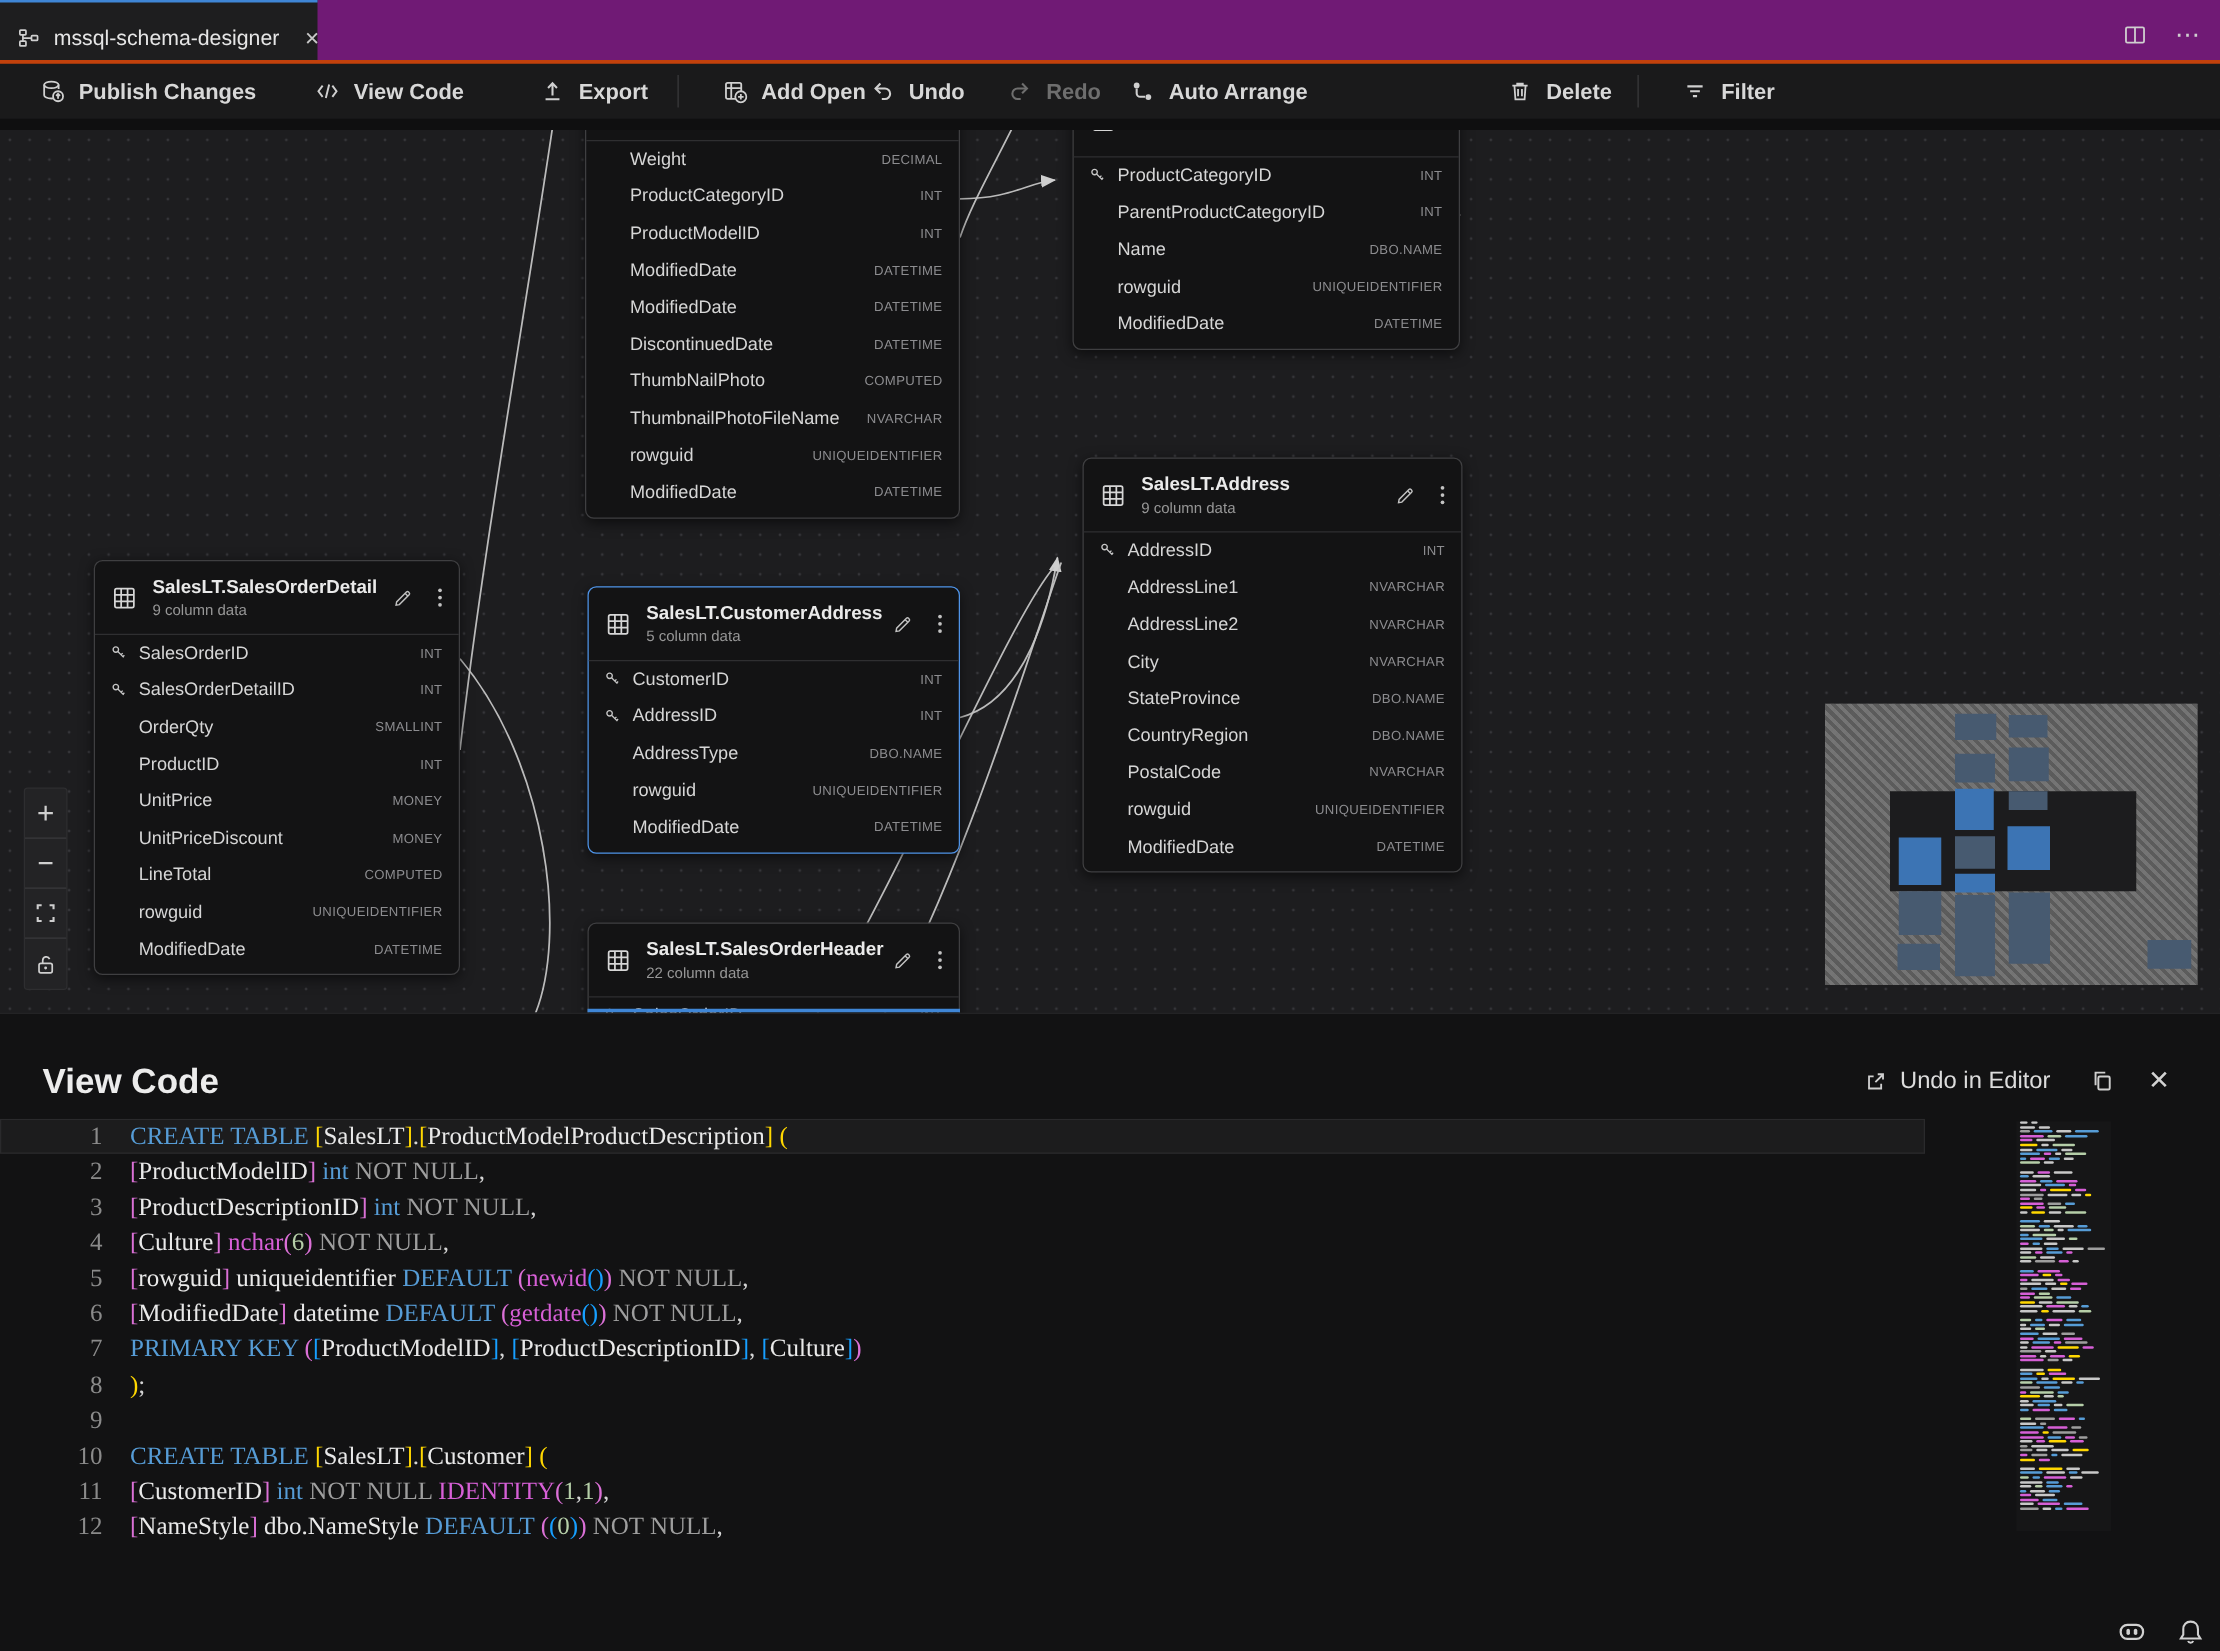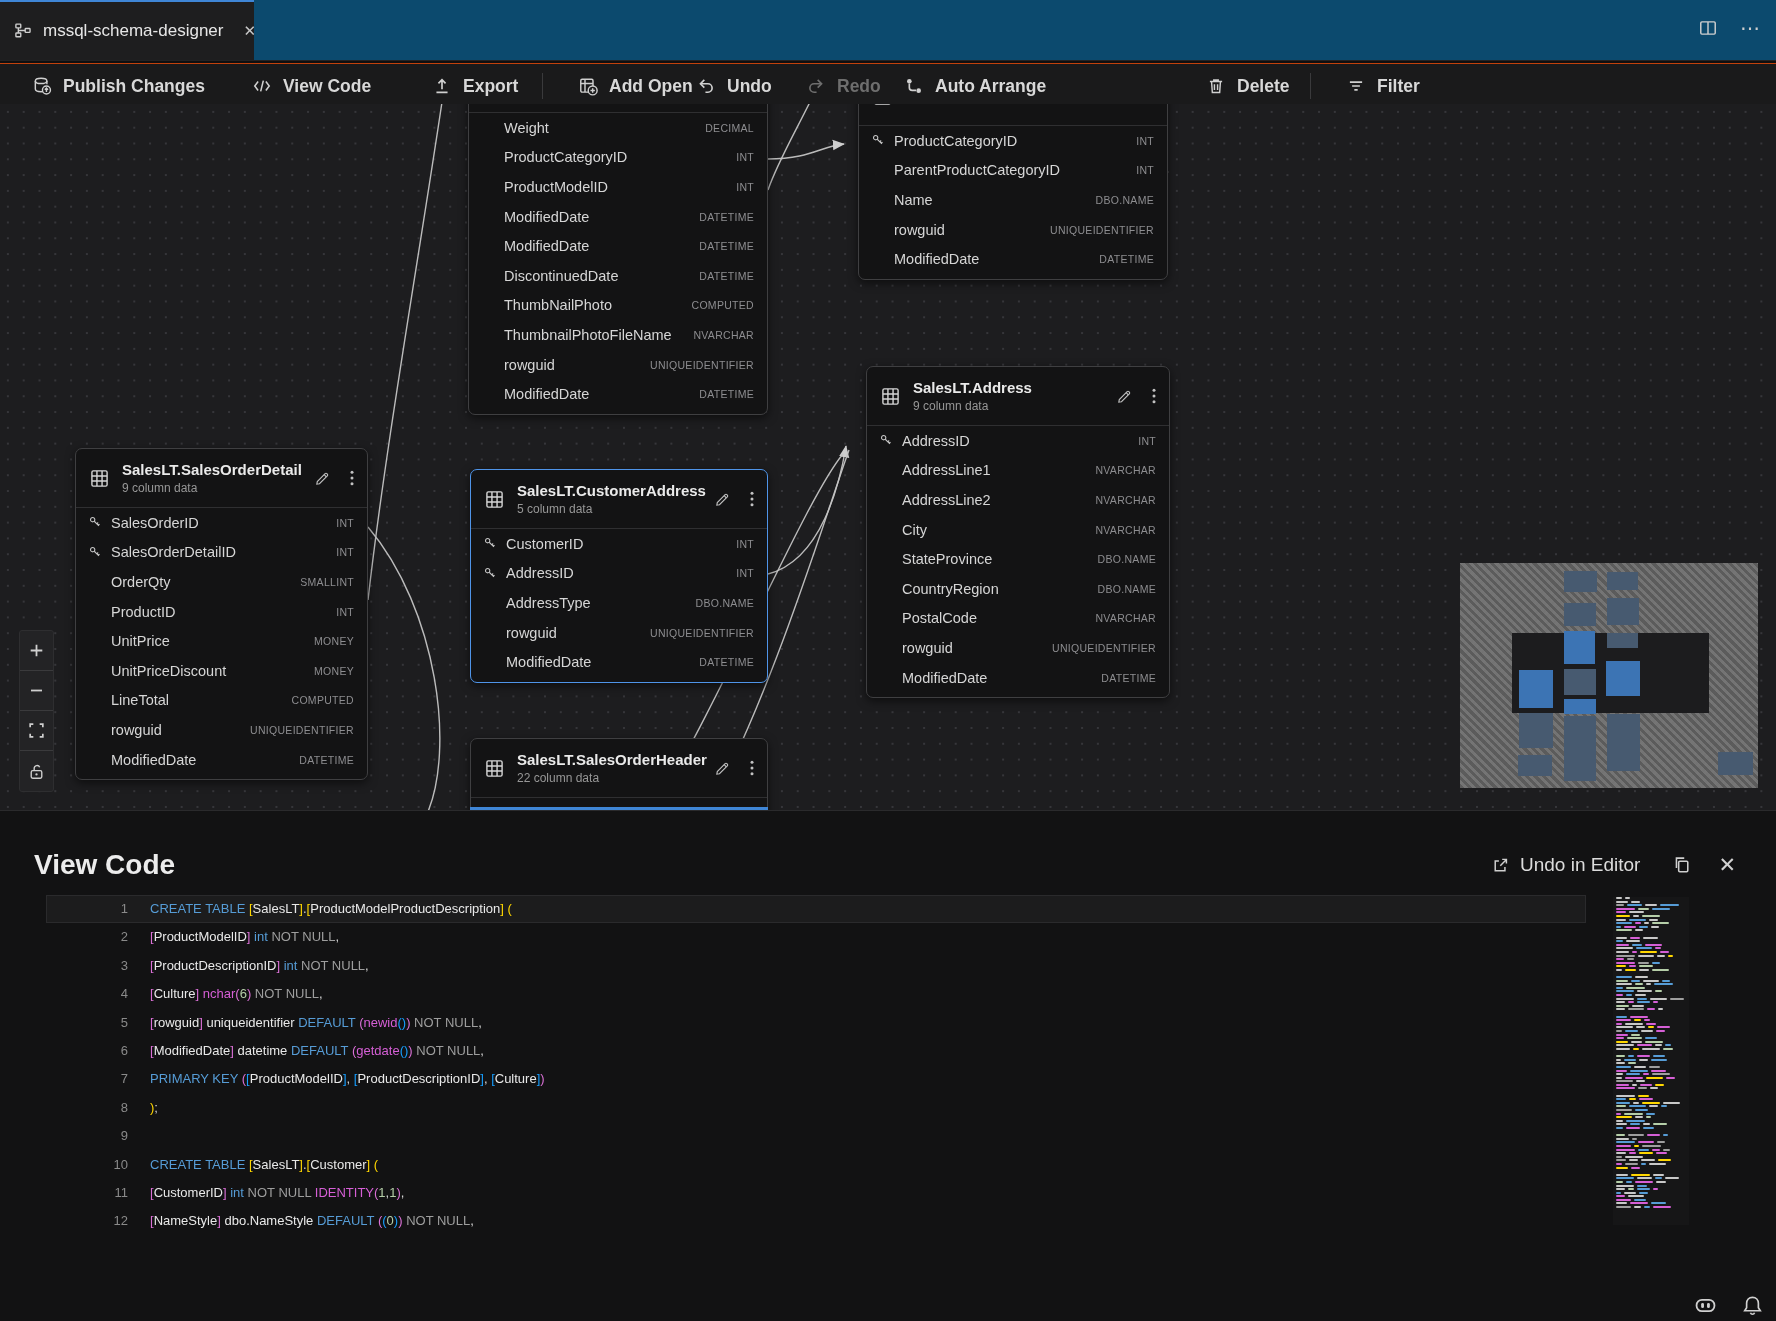--- a/index.html
+++ b/index.html
@@ -1,30 +1,30 @@
 <!DOCTYPE html>
 <html><head>
 <meta charset="utf-8">
 <style>
   html,body{margin:0;padding:0;background:#0f0f10;}
   body{width:1776px;height:1321px;overflow:hidden;position:relative;
        font-family:"Liberation Sans",sans-serif;color:#d8d8d8;-webkit-font-smoothing:antialiased;}
   svg{display:block}
   
-  .tabbar{position:absolute;left:0;top:0;width:1776px;height:60px;background:#0c4a6e;border-bottom:1px solid #232324;}
+  .tabbar{position:absolute;left:0;top:0;width:1776px;height:60px;background:#701a75;border-bottom:1px solid #232324;}
   .tab{position:absolute;left:0;top:0;height:60px;width:254px;background:#1e1e1f;border-top:2.5px solid #3f86d6;
        display:flex;align-items:center;gap:10px;padding:0 14px;box-sizing:border-box;cursor:pointer;}
   .tab .ticon{color:#cfcfcf;width:19px;height:19px}
   .tab-title{font-size:17px;color:#e6e6e6;white-space:nowrap;}
   .tab-close{margin-left:6px;font-size:15px;color:#c8c8c8;padding:2px 4px;border-radius:4px;}
   .tab-actions{position:absolute;right:14px;top:18px;display:flex;align-items:center;gap:22px;color:#cfcfcf;}
   .tab-actions .ic{width:20px;height:20px}
   .more-dots{font-size:20px;letter-spacing:2px;color:#cfcfcf;line-height:10px}
   
-  .toolbar{position:absolute;left:0;top:63px;width:1776px;height:44px;background:#1a1a1b;border-top:1px solid #c2410c;}
+  .toolbar{position:absolute;left:0;top:48px;width:1776px;height:44px;background:#1a1a1b;border-top:3px solid #c2410c;}
   .tb-item{position:absolute;top:0;height:44px;display:flex;align-items:center;gap:11px;background:none;border:none;
            color:#d8d8d8;font-size:17.5px;font-family:inherit;cursor:pointer;padding:0 6px;font-weight:600;}
   .tb-item .tb-icon{width:20px;height:20px;color:#d0d0d0;display:inline-block}
   .tb-item.disabled{color:#6e6e6e}
   .tb-item.disabled .tb-icon{color:#6e6e6e}
   .tb-divider{position:absolute;top:9px;width:1px;height:26px;background:#3a3a3c;}
   
   .canvas{position:absolute;left:0;top:104px;width:1776px;height:706px;background-color:#1d1d1f;
           background-image:radial-gradient(circle,#36363a 1.1px,transparent 1.3px);background-size:15.8px 15.8px;
           overflow:hidden;}
@@ -60,21 +60,21 @@
   
   .panel{position:absolute;left:0;top:810px;width:1776px;height:511px;background:#121213;border-top:1px solid #2a2a2c;box-sizing:border-box;}
   .panel-header{display:flex;align-items:center;justify-content:space-between;padding:38px 40px 6px 34px;}
   .panel-title{font-size:28px;font-weight:600;color:#ececec;}
   .panel-actions{display:flex;align-items:center;gap:26px;}
   .open-editor{display:flex;align-items:center;gap:10px;background:none;border:none;color:#dcdcdc;font-size:19px;font-family:inherit;cursor:pointer;}
   .open-editor .ic{width:19px;height:19px;color:#cfcfcf}
   .pa-icon{width:20px;height:20px;color:#cfcfcf;cursor:pointer;background:none;border:none;padding:0}
   .pa-close{font-size:21px;color:#d2d2d2;cursor:pointer;background:none;border:none;line-height:20px;padding:0}
   .codewrap{position:relative;margin-top:8px;}
-  .code{font-family:Liberation Sans, sans-serif;font-size:13px;line-height:28.4px;white-space:pre;margin-left:46px;}
+  .code{font-family:Liberation Serif, serif;font-size:20px;line-height:28.4px;white-space:pre;}
   .code-line{height:28.4px;position:relative;padding-left:54px;}
   .code-line.current{background:rgba(255,255,255,.045);box-shadow:inset 0 0 0 1px #2a2a2c;width:1540px;box-sizing:border-box;}
   .ln{display:inline-block;width:28px;text-align:right;margin-right:22px;color:#8a8a8a;}
   .tk-kw{color:#569cd6}.tk-fn{color:#d65fd6}.tk-id{color:#e9e9e9}.tk-b1{color:#ffd700}
   .tk-b2{color:#da70d6}.tk-b3{color:#179fff}.tk-num{color:#b5cea8}.tk-op{color:#9e9e9e}.tk-pl{color:#d4d4d4}
   
   .code-minimap{position:absolute;left:1613px;top:2px;width:76px;height:328px;background:#161617;overflow:hidden;cursor:pointer;}
   .cmm-row{display:flex;gap:3px;margin:0 0 1.6px 3px;height:2px;}
   .cmm-seg{height:2px;border-radius:1px;}
   

